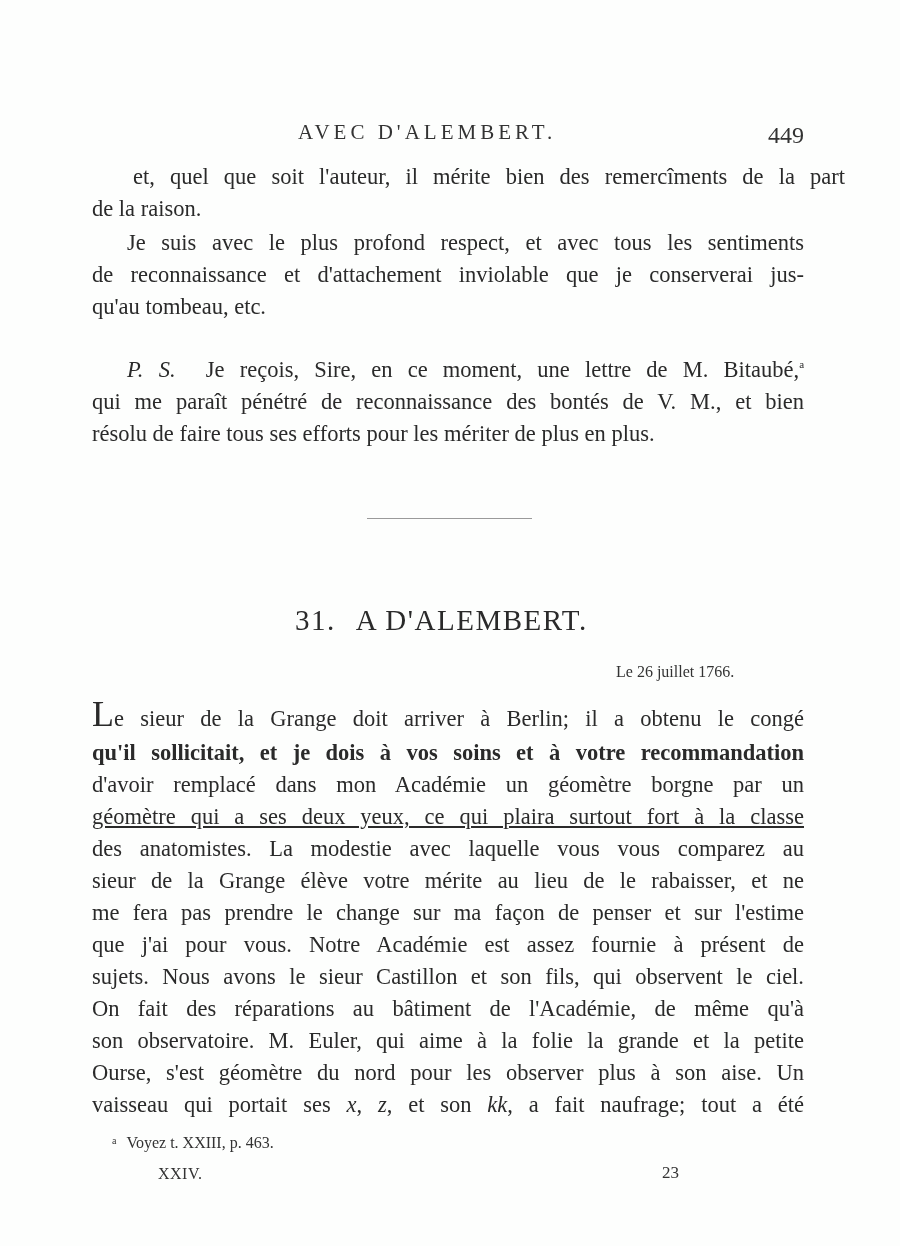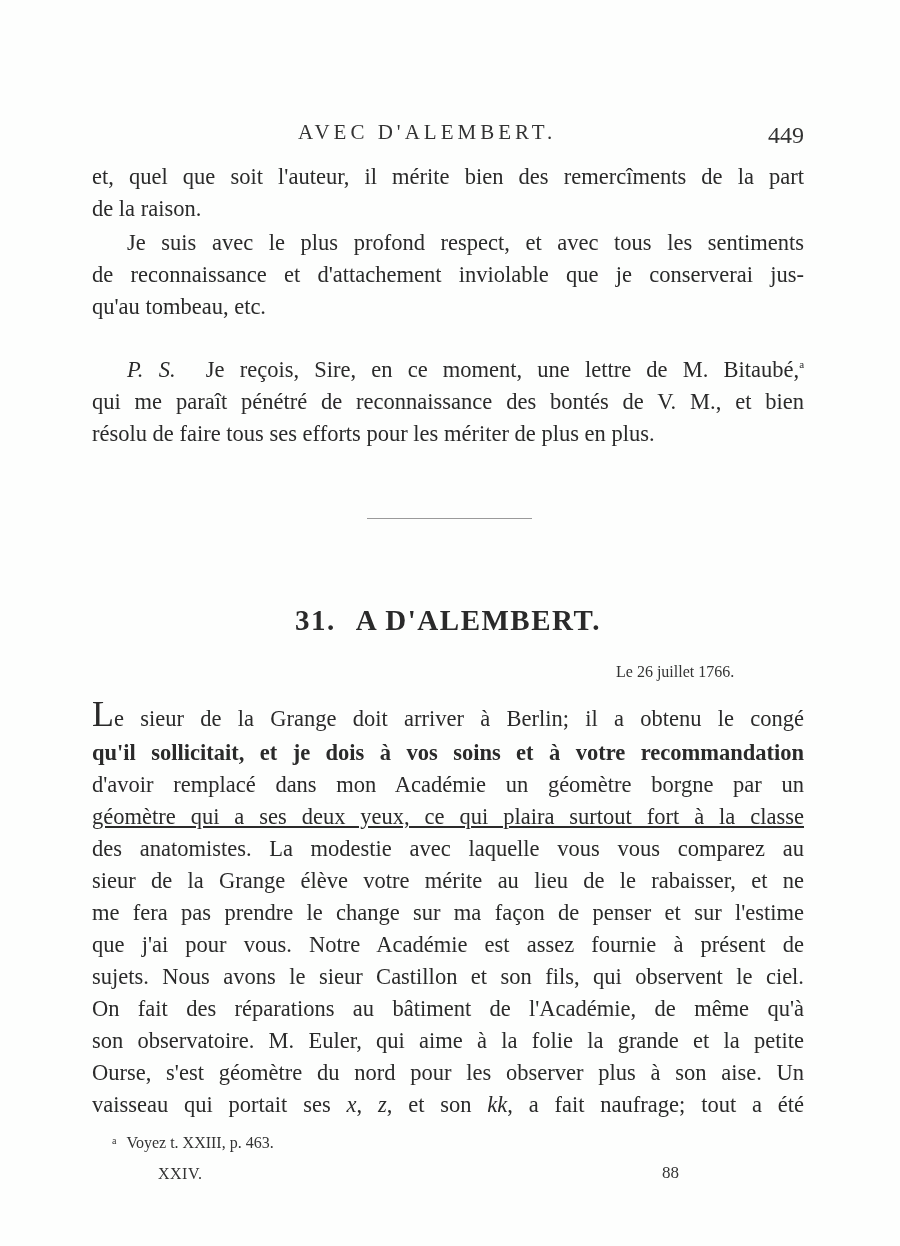--- a/index.html
+++ b/index.html
@@ -70,21 +70,20 @@
       height: 1px;
       background: #9a9a9a;
     }
     .letter-title {
       position: absolute;
       left: 295px;
       top: 596px;
       font-size: 29px;
       letter-spacing: 1.5px;
       color: #2a2a2a;
-      font-weight: bold;
     }
     .letter-title .num {
       margin-right: 20px;
     }
     .dateline {
       position: absolute;
       left: 616px;
       top: 655px;
       font-size: 16px;
       color: #333;
@@ -125,21 +124,21 @@
 </head>
 <body>
 
 <div class="page">
 
   <div class="running-head">
     <span class="running-title">AVEC D'ALEMBERT.</span>
     <span class="page-number">449</span>
   </div>
 
-  <div class="text-line" style="top:153px;">et, quel que soit l'auteur, il mérite bien des remercîments de la part</div>
+  <div class="text-line" style="top:153px;margin-left:41px;">et, quel que soit l'auteur, il mérite bien des remercîments de la part</div>
   <div class="text-line last" style="top:185px;">de la raison.</div>
 
   <div class="text-line indent" style="top:219px;">Je suis avec le plus profond respect, et avec tous les sentiments</div>
   <div class="text-line" style="top:251px;">de reconnaissance et d'attachement inviolable que je conserverai jus-</div>
   <div class="text-line last" style="top:283px;">qu'au tombeau, etc.</div>
 
   <div class="text-line" style="top:378px;">qui me paraît pénétré de reconnaissance des bontés de V. M., et bien</div>
   <div class="text-line indent" style="top:346px;"><span class="italic">P. S.</span>&nbsp; <span>Je reçois, Sire, en ce moment, une lettre de M. Bitaubé,</span><sup class="fn-marker">a</sup></div>
   <div class="text-line last" style="top:410px;">résolu de faire tous ses efforts pour les mériter de plus en plus.</div>
 
@@ -164,15 +163,15 @@
     <div class="text-line" style="top:1017px;">son observatoire. M. Euler, qui aime à la folie la grande et la petite</div>
     <div class="text-line" style="top:1049px;">Ourse, s'est géomètre du nord pour les observer plus à son aise. Un</div>
     <div class="text-line" style="top:1081px;"><span>vaisseau qui portait ses </span><span class="italic">x</span><span>, </span><span class="italic">z</span><span>, et son </span><span class="italic">kk</span><span>, a fait naufrage; tout a été</span></div>
   </div>
 
   <div class="footnote">
     <span class="mark">a</span><span>Voyez t. XXIII, p. 463.</span>
   </div>
 
   <div class="signature">XXIV.</div>
-  <div class="sheet-number">88</div>
+  <div class="sheet-number">23</div>
 
 </div>
 
 </body></html>

